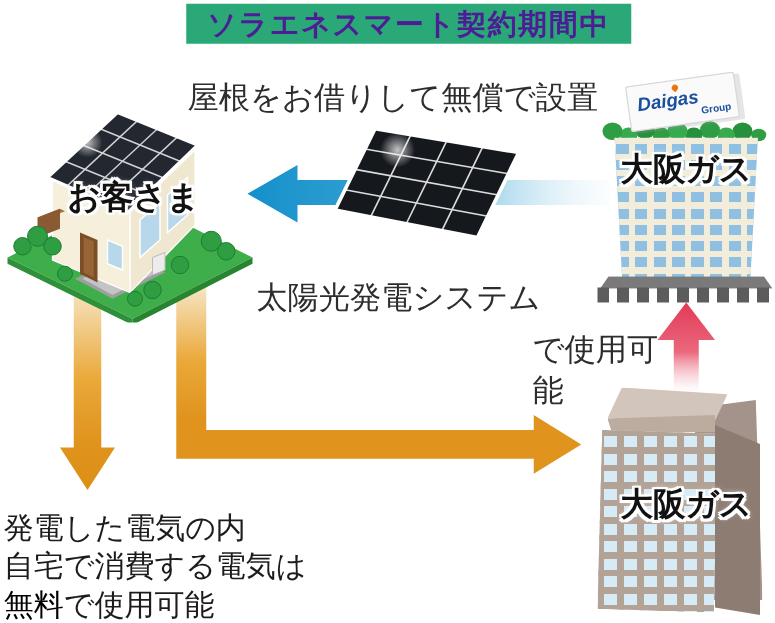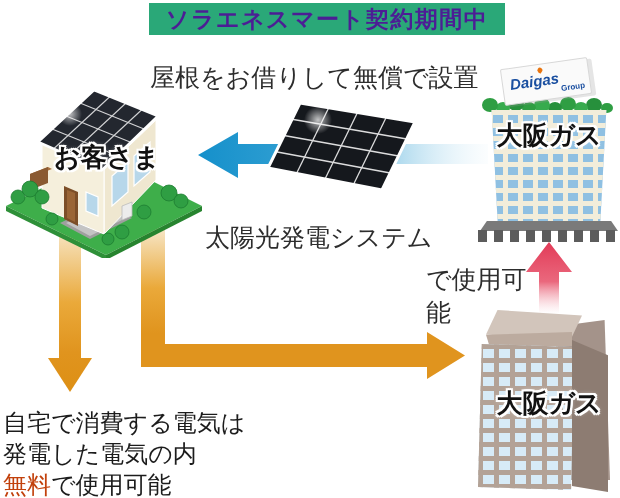--- a/index.html
+++ b/index.html
@@ -19,21 +19,21 @@
   .income-caption{left:426px;top:263px;width:108px;font-size:25px;}
 
   .entity-label{position:absolute;font-size:26px;font-weight:600;color:#111;text-align:center;
     text-shadow:-2px -2px 0 #fff,2px -2px 0 #fff,-2px 2px 0 #fff,2px 2px 0 #fff,
                 -2px 0 0 #fff,2px 0 0 #fff,0 -2px 0 #fff,0 2px 0 #fff,0 0 5px #fff;}
   .customer-label{left:47px;top:140px;width:120px;}
   .og-label{left:489px;top:118px;width:120px;}
   .pc-label{left:489px;top:386px;width:120px;}
 
   .note{position:absolute;left:3px;top:407px;font-size:24px;line-height:31px;font-weight:500;color:#1c1c1c;}
-  .note .hl{color:#c2410c;}
+  .note .hl{color:#000000;}
 
   
   .abs{position:absolute;}
 
   
   .og{position:absolute;left:478px;top:58px;width:142px;height:184px;}
   .og-sign{position:absolute;left:24px;top:5px;width:86px;height:35px;background:#fafafa;
     border:1px solid #d8d8d8;border-radius:2px;transform:rotate(-8deg);
     box-shadow:4px 2px 0 rgba(150,150,150,.25);}
   .sign-main{position:absolute;left:7px;top:7px;font-size:15px;font-weight:700;font-style:italic;color:#1a4fa0;}
@@ -222,18 +222,18 @@
     <div class="pc-back"></div>
     <div class="pc-top"></div>
     <div class="pc-top-edge"></div>
     <div class="pc-front"></div>
     <div class="pc-side"></div>
   </div>
   <div class="entity-label pc-label">大阪ガス</div>
 
 
   <div class="note">
+    <div>発電した電気の内</div>
     <div>自宅で消費する電気は</div>
-    <div>発電した電気の内</div>
     <div><span class="hl">無料</span><span>で使用可能</span></div>
   </div>
 
 </div>
 
 </body></html>

